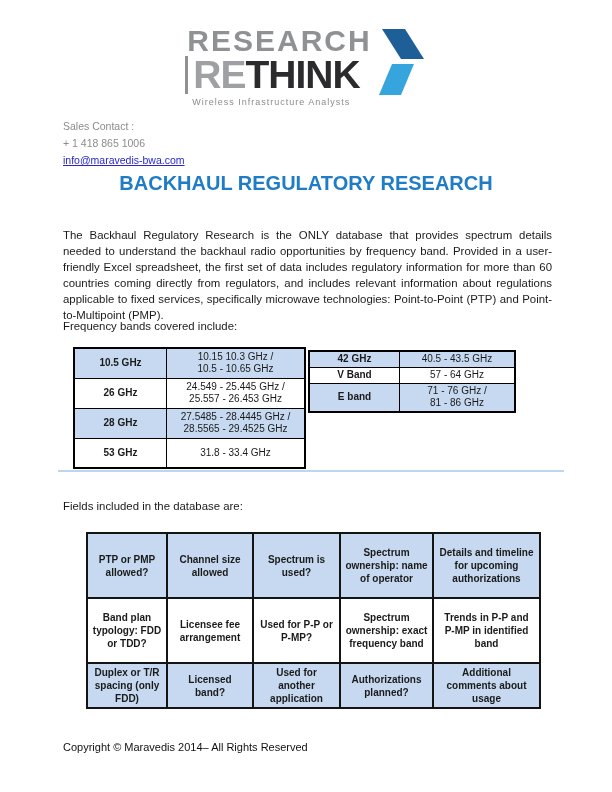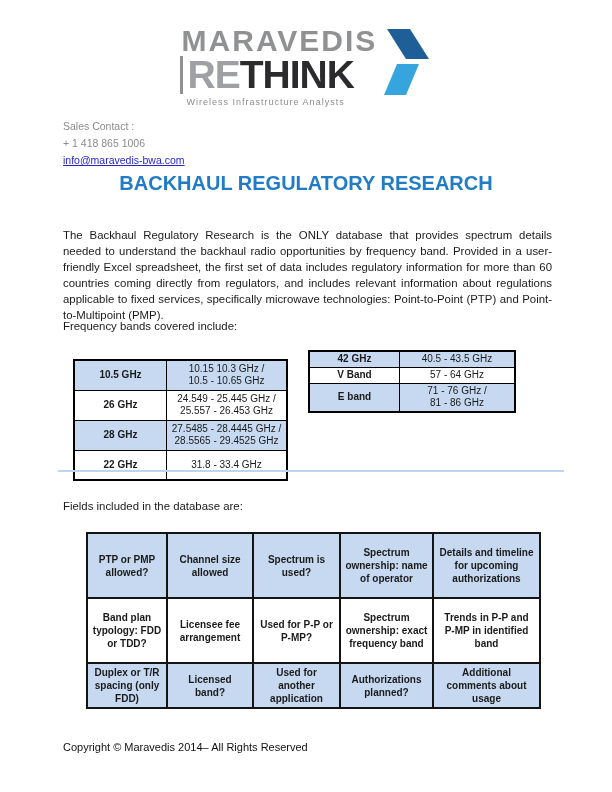--- a/index.html
+++ b/index.html
@@ -57,21 +57,21 @@
 
   
   table{border-collapse:collapse;}
   .freq-table{position:absolute;table-layout:fixed;}
   .freq-table td{
     border:1px solid #000;text-align:center;vertical-align:middle;
     font-size:10px;line-height:12.5px;padding:1px 3px;
     white-space:pre-line;
   }
   .freq-table{border:2px solid #000;}
-  .freq-left{left:73px;top:347px;width:215px;margin-top:12px;}
+  .freq-left{left:73px;top:347px;width:233px;}
   .freq-left td.band{width:85px;}
   .freq-left tr{height:30px;}
   .freq-right{left:308px;top:350px;width:208px;}
   .freq-right td.band{width:83px;}
   .freq-right tr{height:16px;}
   td.band{font-weight:bold;}
   tr.shaded td{background:#c6d9f0;}
 
   .divider{
     position:absolute;left:58px;top:470px;width:506px;height:2px;
@@ -92,21 +92,21 @@
   .footer{position:absolute;left:63px;top:741px;font-size:11px;color:#111;}
 </style>
 </head>
 <body>
 
 <div class="page">
 
   <div class="logo">
     <div class="logo-inner">
       <div class="logo-text">
-        <div class="brand-top">MARAVEDIS</div>
+        <div class="brand-top">RESEARCH</div>
         <div class="brand-bottom"><span class="brand-re">RE</span><span class="brand-think">THINK</span></div>
         <div class="tagline">Wireless Infrastructure Analysts</div>
       </div>
       <svg class="logo-arrow" width="48" height="70" viewBox="0 0 48 70">
         <polygon points="5,1 28,1 47,31 24,31" fill="#1e5f97"></polygon>
         <polygon points="15,36 37,36 24,67 2,67" fill="#36a5de"></polygon>
       </svg>
     </div>
   </div>
 
@@ -133,21 +133,21 @@
         <td class="band">26 GHz</td>
         <td>24.549 - 25.445 GHz /
 25.557 - 26.453 GHz</td>
       </tr>
       <tr class="shaded">
         <td class="band">28 GHz</td>
         <td>27.5485 - 28.4445 GHz /
 28.5565 - 29.4525 GHz</td>
       </tr>
       <tr>
-        <td class="band">22 GHz</td>
+        <td class="band">53 GHz</td>
         <td>31.8 - 33.4 GHz</td>
       </tr>
     </tbody>
   </table>
 
   <table class="freq-table freq-right">
     <tbody>
       <tr class="shaded">
         <td class="band">42 GHz</td>
         <td>40.5 - 43.5 GHz</td>

